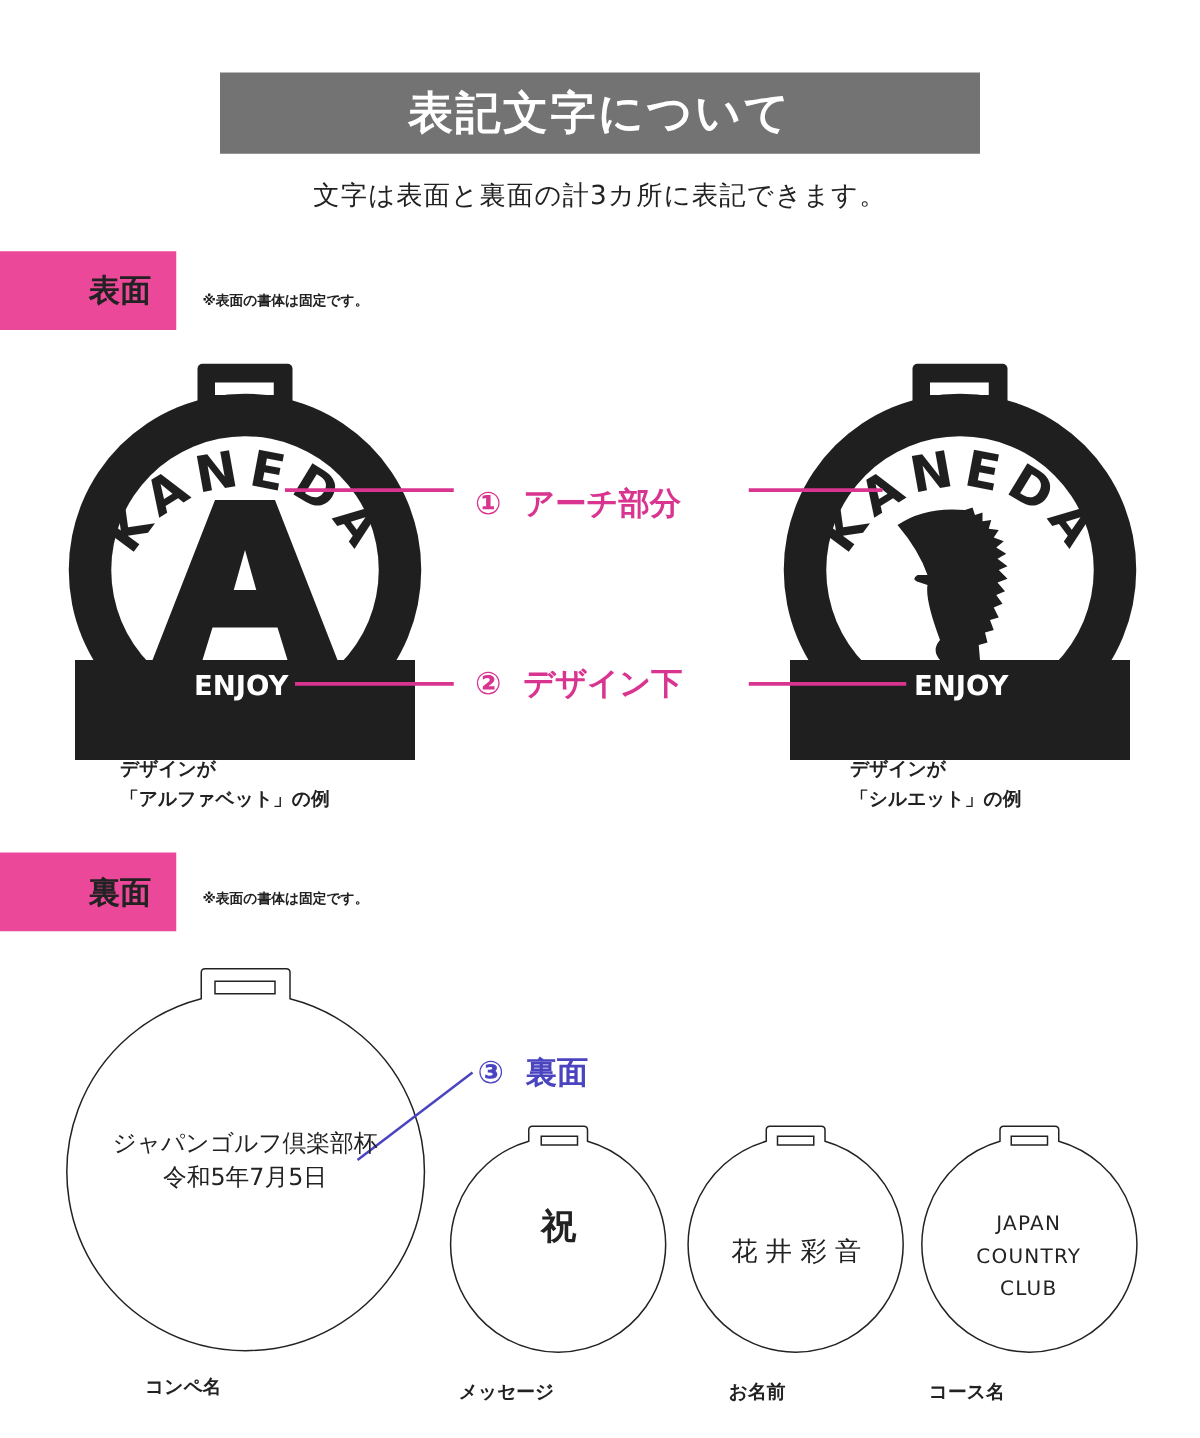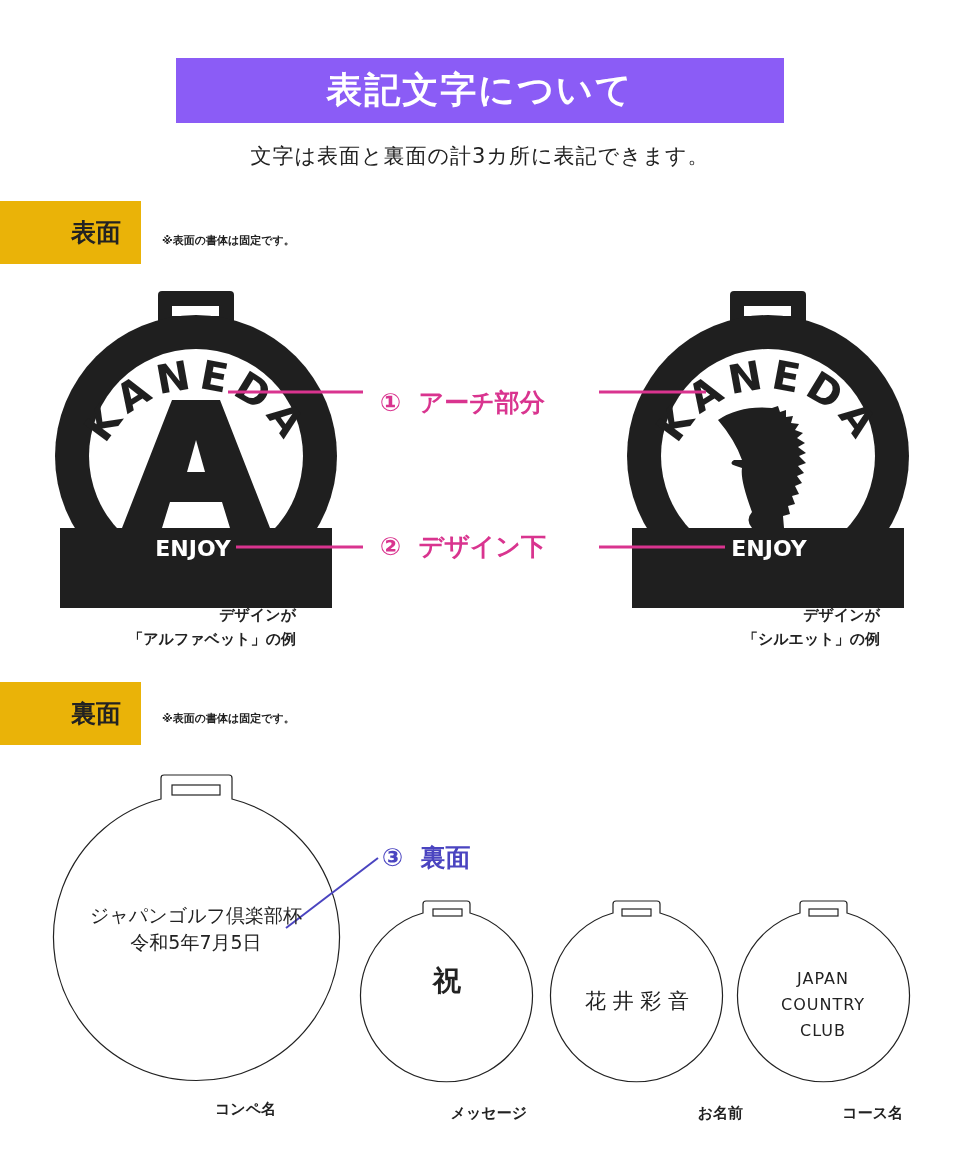--- a/index.html
+++ b/index.html
@@ -1,28 +1,28 @@
 <!DOCTYPE html>
 <html><head>
 <meta charset="utf-8">
 <style>
   html, body { margin:0; padding:0; background:#ffffff; }
   body { width:960px; height:1150px; position:relative; overflow:hidden;
          font-family:"DejaVu Sans", sans-serif; color:#222; }
   .abs { position:absolute; }
-  .title-banner { left:176px; top:58px; width:608px; height:65px; background:#8b5cf6;
+  .title-banner { left:176px; top:58px; width:608px; height:65px; background:#737373;
                   display:flex; align-items:center; justify-content:center; }
   .title-banner span { color:#fff; font-size:36px; font-weight:bold; letter-spacing:2px; }
   .intro { left:0; top:142px; width:960px; text-align:center; font-size:21px; color:#222; letter-spacing:1px; }
-  .section-tab { left:0; width:141px; height:63px; background:#eab308;
+  .section-tab { left:0; width:141px; height:63px; background:#ec4899;
                  display:flex; align-items:center; justify-content:flex-end; padding-right:20px; box-sizing:border-box; }
   .section-tab span { font-size:25px; font-weight:bold; color:#222; }
   .section-note { font-size:11px; font-weight:bold; color:#222; }
   .callout { font-size:25px; font-weight:bold; white-space:nowrap; }
-  .caption { font-size:15px; font-weight:bold; text-align:right; color:#222; line-height:24px; }
+  .caption { font-size:15px; font-weight:bold; text-align:left; color:#222; line-height:24px; }
   .medal-text { text-align:center; color:#222; }
   svg text { font-family:"DejaVu Sans", sans-serif; }
 </style>
 </head>
 <body>
 
 <div class="abs title-banner">
   <span>表記文字について</span>
 </div>
 <div class="abs intro">文字は表面と裏面の計3カ所に表記できます。</div>

